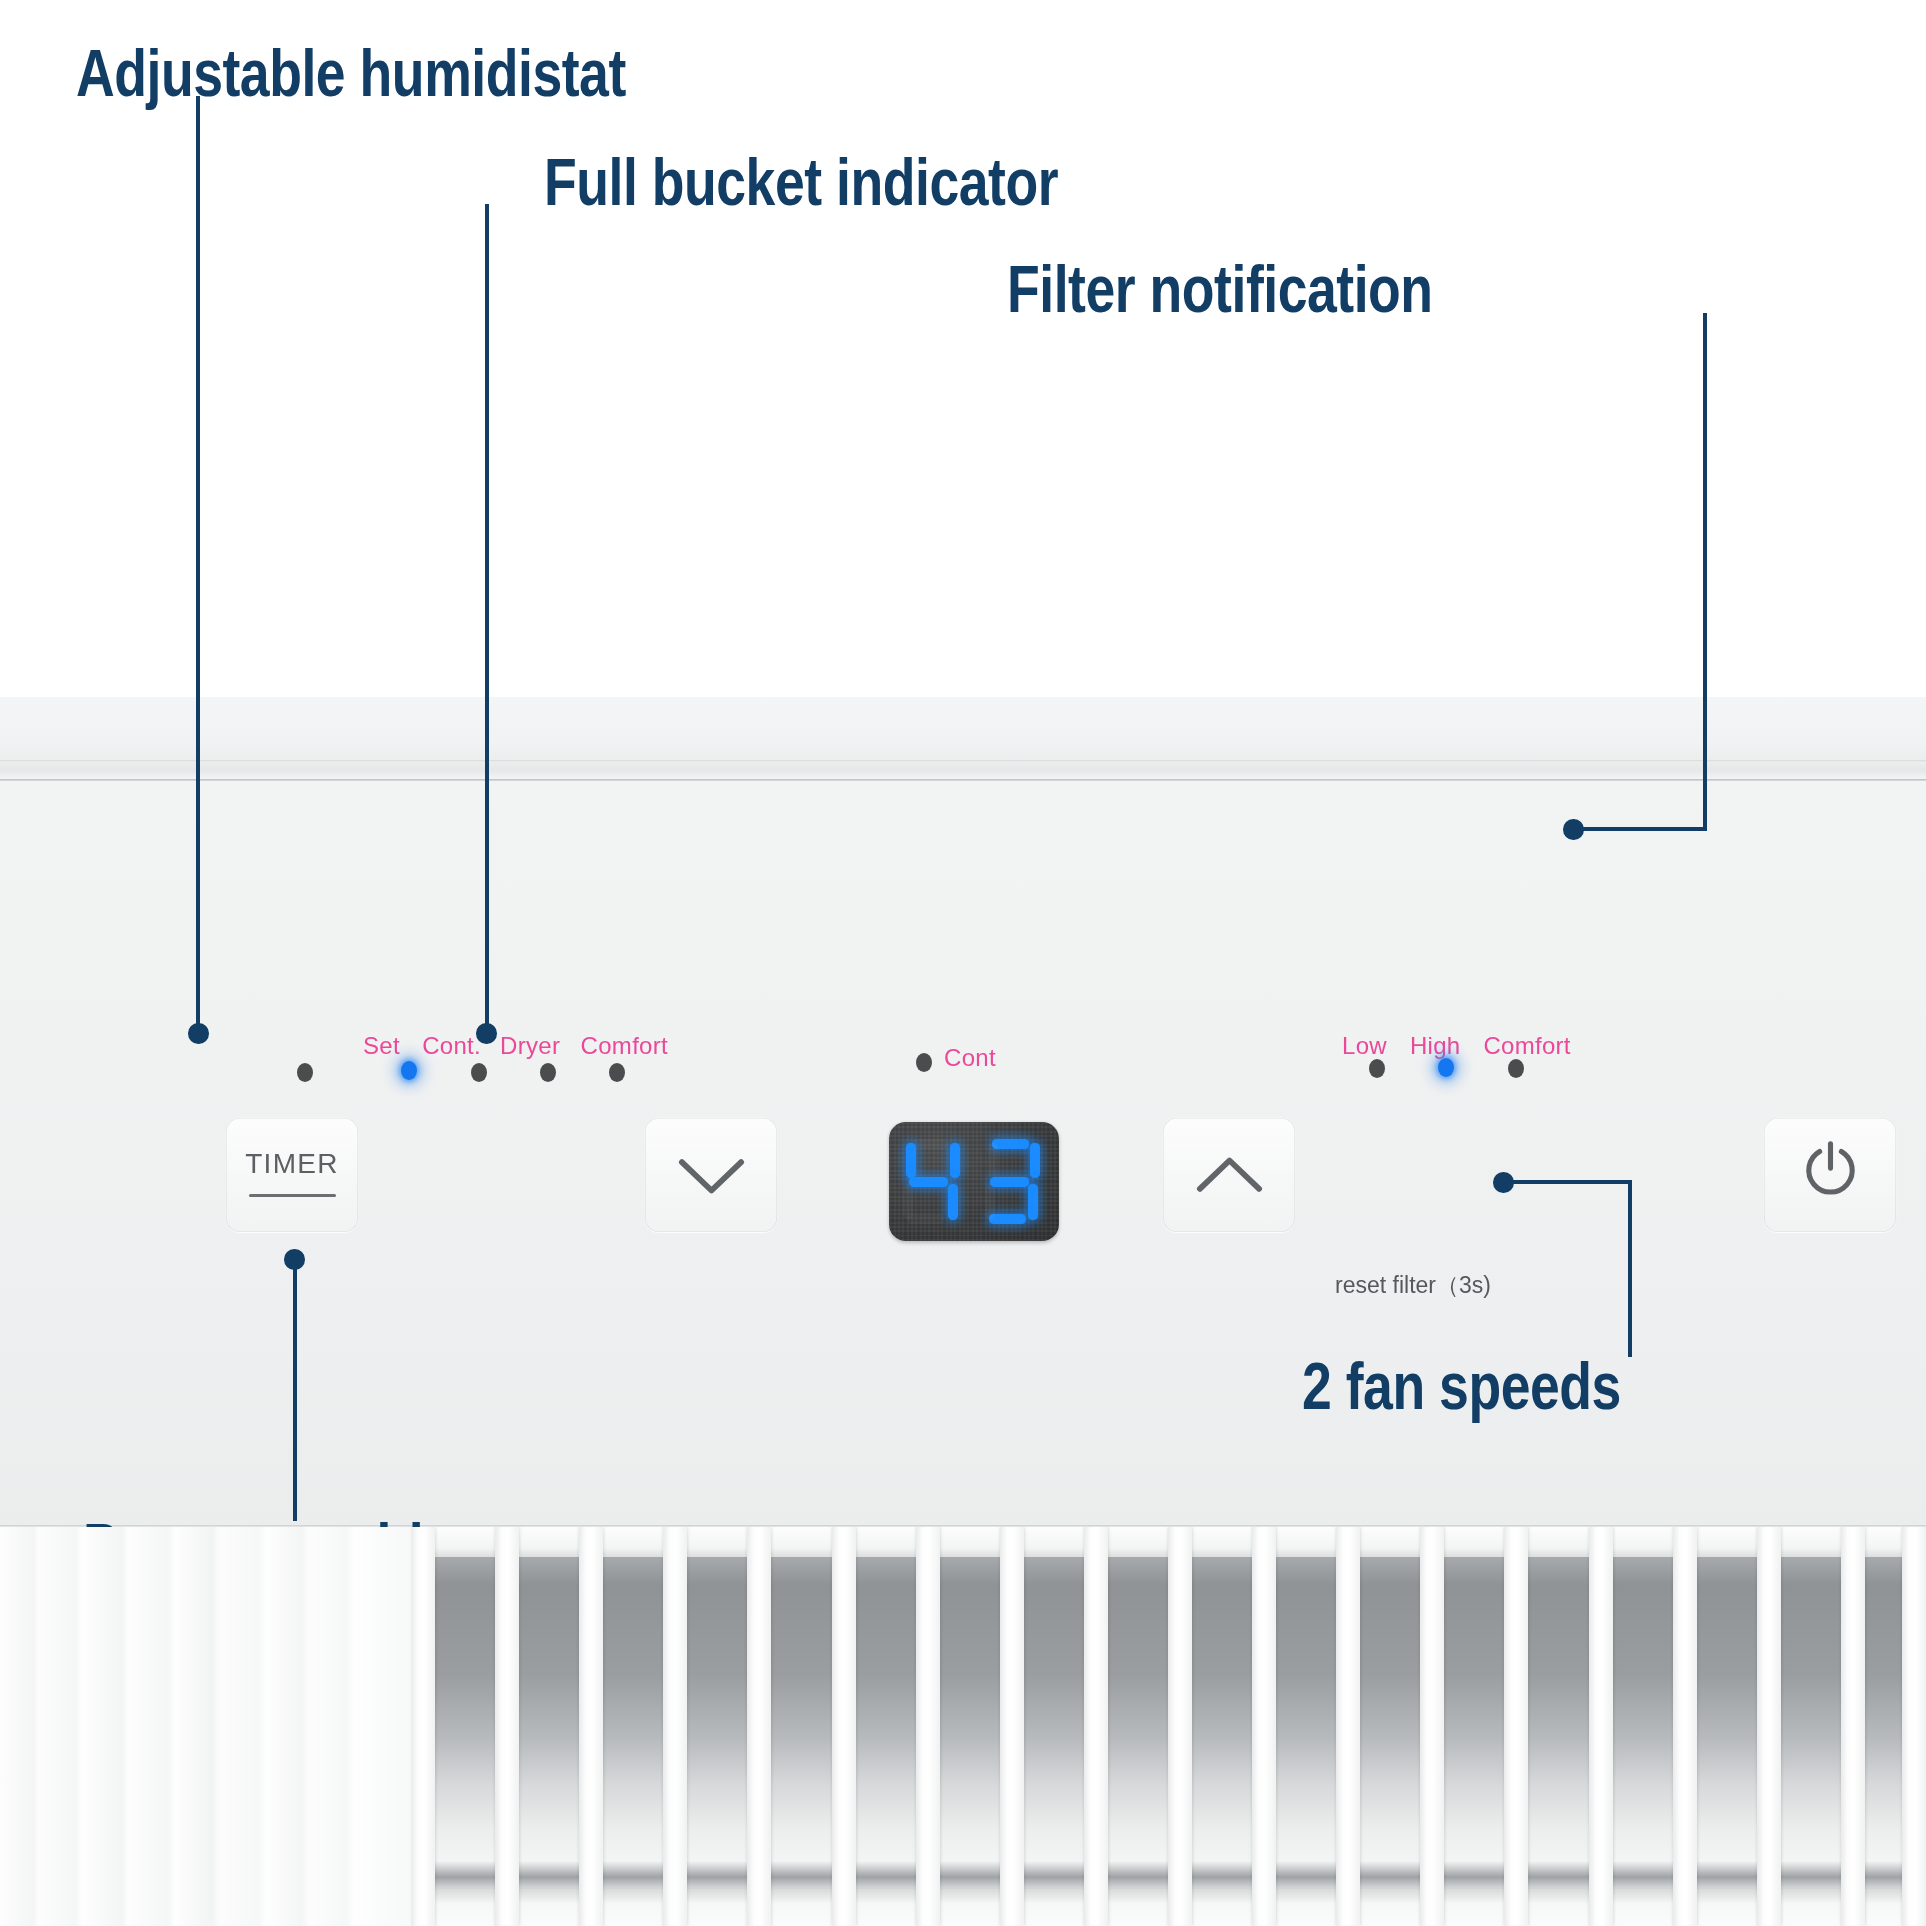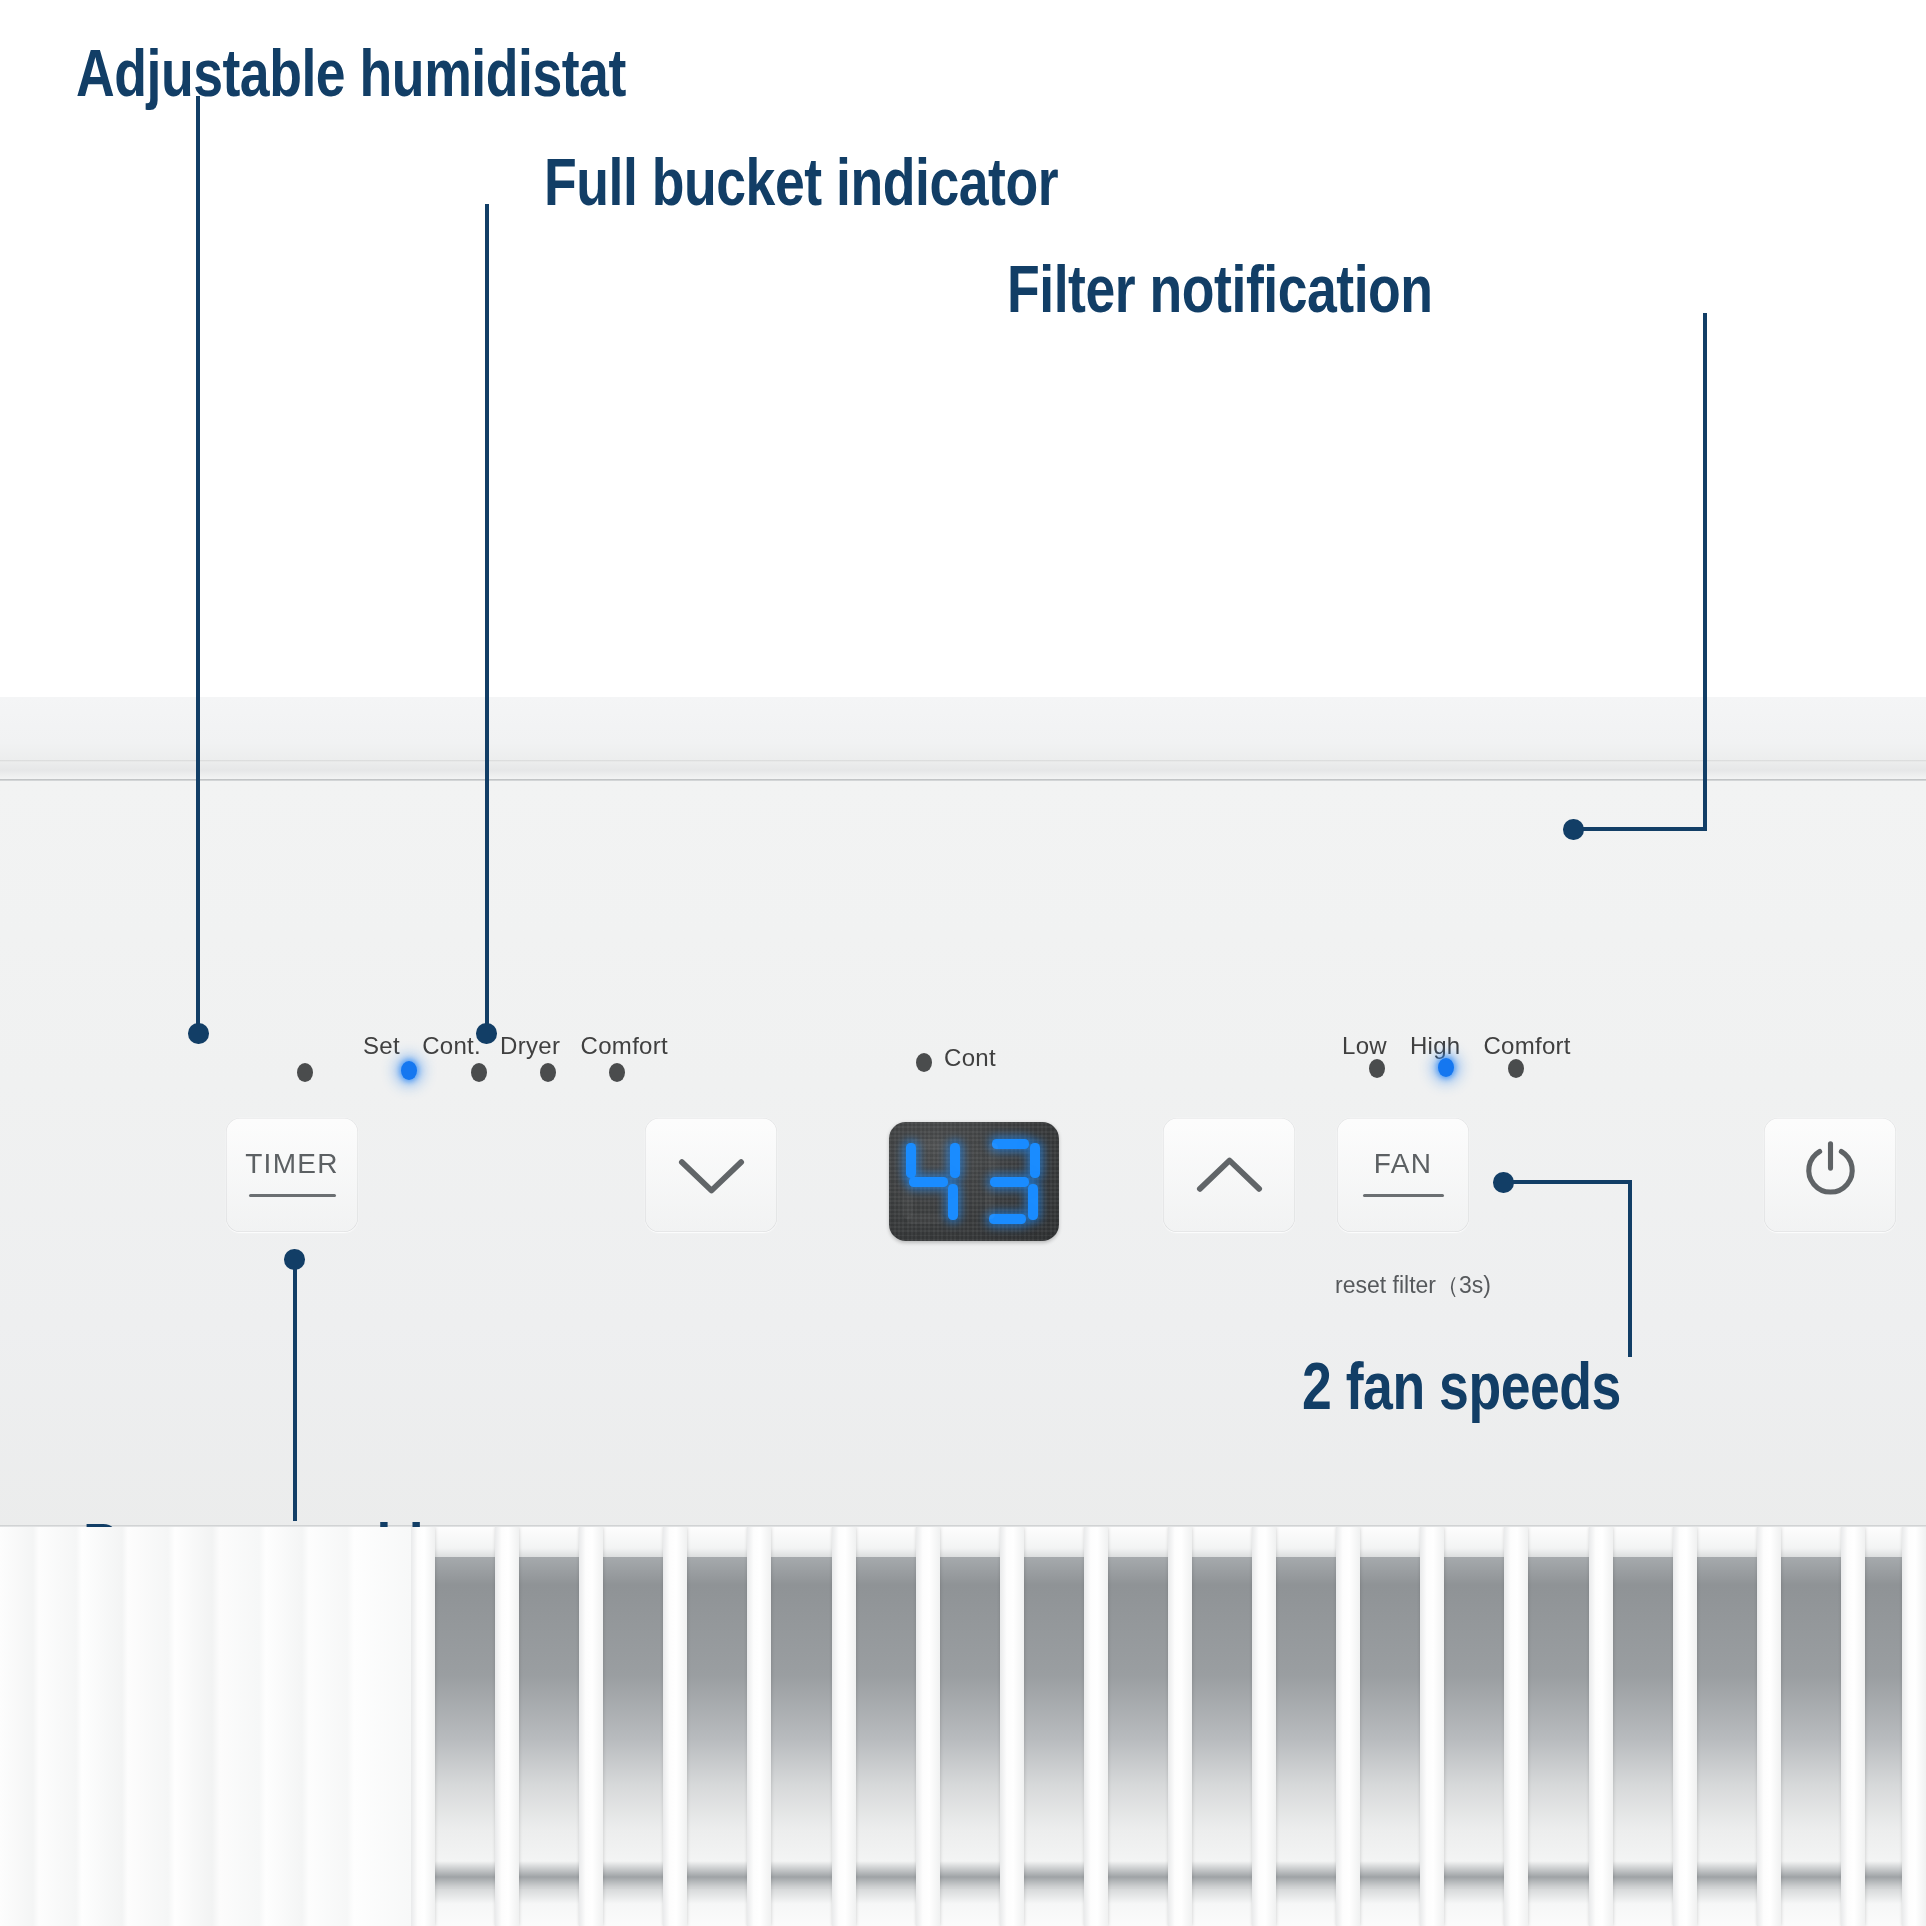--- a/index.html
+++ b/index.html
@@ -28,21 +28,21 @@
   .control-panel{
     position:absolute;left:0;top:781px;width:1926px;height:756px;
     background:linear-gradient(180deg,#f2f3f3 0%,#f0f1f1 40%,#eeeff0 72%,#ebecec 100%);
   }
   .panel-bottom-seam{
     position:absolute;left:0;top:1525px;width:1926px;height:1.9px;
     background:linear-gradient(180deg,#c9cccd,#e8e9ea);
   }
   .led-labels{
     position:absolute;white-space:nowrap;
-    color:#404040;font-size:24px;letter-spacing:0.3px;
+    color:#ec4899;font-size:24px;letter-spacing:0.3px;
     font-family:"Liberation Sans", sans-serif;font-weight:400;
   }
   .led-dot{
     position:absolute;width:16px;height:19px;border-radius:50%;
     background:#4a4c4d;
   }
   .led-dot.on{
     background:#1577f0;
     box-shadow:0 0 14px 5.8px rgba(30,126,240,0.45), 0 0 5.8px 1.9px rgba(50,140,250,0.6);
   }
@@ -197,24 +197,20 @@
       <path d="M6 8 L52 52 L98 8" fill="none" stroke="#616568" stroke-width="9" stroke-linecap="round" stroke-linejoin="round"></path>
     </svg>
   </div>
 
   <div class="btn" style="left:1163px;top:1118px;width:132px;height:114px;">
     <svg class="chev" style="left:33px;top:36px;" width="67" height="40" viewBox="0 0 104 62">
       <path d="M6 54 L52 10 L98 54" fill="none" stroke="#616568" stroke-width="9" stroke-linecap="round" stroke-linejoin="round"></path>
     </svg>
   </div>
 
-  <div class="btn" style="left:1337px;top:1118px;width:132px;height:114px;">
-    <div class="btn-label" style="top:29.5px;">FAN</div>
-    <div class="btn-underline" style="left:26px;top:76px;width:81px;"></div>
-  </div>
   <div class="sublabel" style="left:1335px;top:1270px;">reset filter（3s)</div>
 
   <div class="btn" style="left:1764px;top:1118px;width:132px;height:114px;">
     <svg class="chev" style="left:37px;top:22px;" width="59" height="69" viewBox="0 0 92 108">
       <path d="M29 18 A34 34 0 1 0 63 18" fill="none" stroke="#5f6366" stroke-width="8" stroke-linecap="round"></path>
       <line x1="46" y1="6" x2="46" y2="44" stroke="#5f6366" stroke-width="8" stroke-linecap="round"></line>
     </svg>
   </div>
 
   <div class="display-panel">

